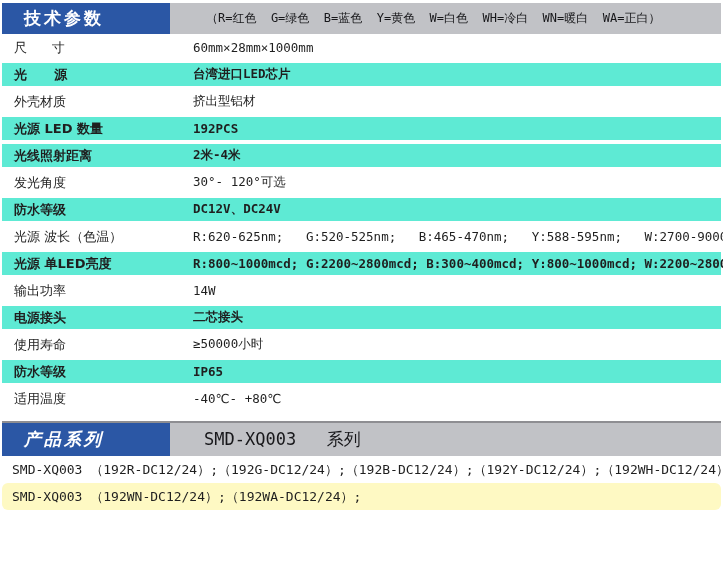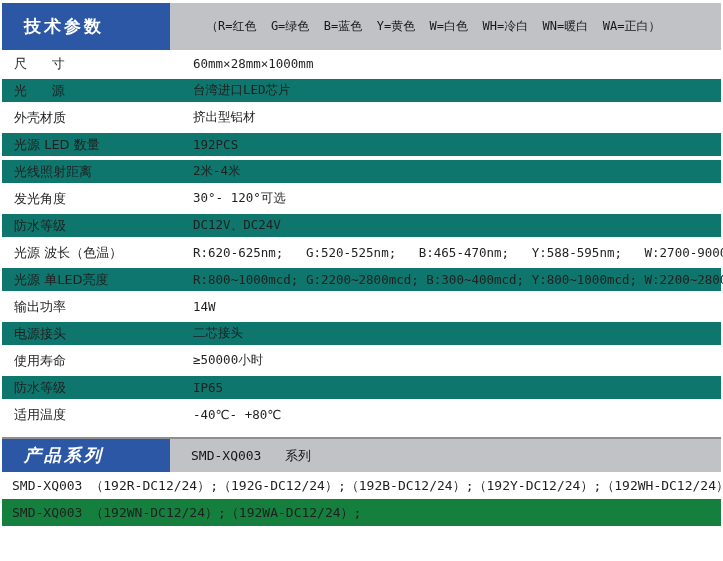--- a/index.html
+++ b/index.html
@@ -6,44 +6,45 @@
   body {
     width:723px; height:561px;
     background:#ffffff;
     font-family:"DejaVu Sans", "Liberation Sans", sans-serif;
     color:#1f1f1f;
     overflow:hidden;
   }
   .page { padding:3px 2px 0 2px; box-sizing:border-box; }
 
   
-  .header-row { display:flex; height:47px;justify-content:center; }
+  .header-row { display:flex; height:31px;justify-content:center; }
   .title-box {
     width:168px; flex:0 0 168px;
     background:#2b57a5; color:#ffffff;
     font-size:17px; font-weight:bold; letter-spacing:3px;
     display:flex; align-items:center;
     padding-left:22px; box-sizing:border-box;
     white-space:pre;
   }
   .legend-bar {
     flex:1; background:#c1c2c6;
     display:flex; align-items:center;
     font-size:12px; color:#17171a;
     padding-left:36px; box-sizing:border-box;
     white-space:pre;
     font-family:"DejaVu Sans Mono","DejaVu Sans",monospace;
   }
 
   
   .spec-row { display:flex; height:27px; align-items:flex-end; box-sizing:border-box; }
   .spec-row.gray {
-    background:#0f766e;
+    background:#5eead4;
     background-clip:content-box;
     padding:2px 0;
+    font-weight:bold;
   }
   .cell { display:flex; align-items:center; height:100%; box-sizing:border-box; }
   .cell.label {
     width:191px; flex:0 0 191px;
     padding-left:12px;
     font-size:13px;
     white-space:pre;
   }
   .cell.value {
     flex:1;
@@ -52,32 +53,32 @@
     white-space:pre;
   }
 
   
   .divider { height:2px; background:#8e8e92; margin-top:9px; }
   .product-header-row { display:flex; height:33px; margin-top:0; }
   .product-header-row .title-box { font-size:17px;font-style:italic; }
   .series-bar {
     flex:1; background:#c1c2c6;
     display:flex; align-items:center;
-    font-size:13px; color:#17171a;
-    padding-left:21px; box-sizing:border-box;
+    font-size:17px; color:#17171a;
+    padding-left:34px; box-sizing:border-box;
     white-space:pre;
     font-family:"DejaVu Sans Mono","DejaVu Sans",monospace;
   }
   .model-row {
     height:27px; display:flex; align-items:center;
     padding-left:10px; box-sizing:border-box;
     font-size:13px; white-space:pre;
     font-family:"DejaVu Sans Mono","DejaVu Sans",monospace;
   }
-  .model-row.gray { background:#15803d; }
+  .model-row.gray { background:#fef9c3;border-radius:6px; }
 </style>
 </head>
 <body>
 
 <div class="page">
 
   <div class="header-row">
     <div class="title-box">技术参数</div>
     <div class="legend-bar">（R=红色  G=绿色  B=蓝色  Y=黄色  W=白色  WH=冷白  WN=暖白  WA=正白）</div>
   </div>

